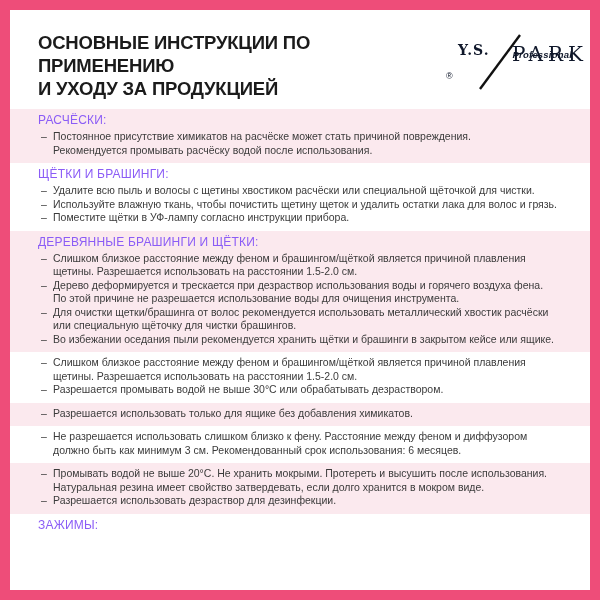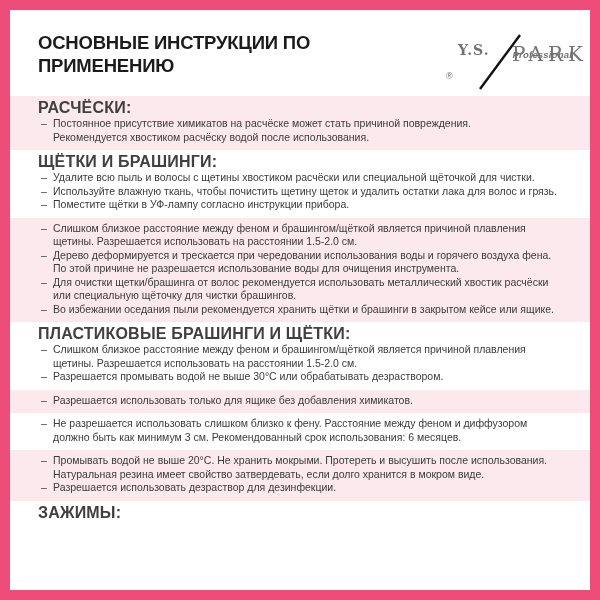--- a/index.html
+++ b/index.html
@@ -19,79 +19,80 @@
     display:flex; justify-content:space-between; align-items:flex-start;
     padding:21px 16px 9px 28px; background:#ffffff;
   }
   .title {
     margin:0; font-size:18.5px; line-height:23px; font-weight:bold;
     color:#1b1b1b; letter-spacing:-0.2px;
   }
   .title span { display:block; }
 
   
-  .logo { position:relative; width:128px; height:52px; flex:none; margin-top:4px; color:#737373; }
+  .logo { position:relative; width:128px; height:52px; flex:none; margin-top:4px; color:#0f172a; }
   .logo .ys {
     position:absolute; left:12px; top:7px;
     font-family:"DejaVu Serif", serif; font-weight:bold; font-size:14px; letter-spacing:1px;
   }
   .logo .park {
     position:absolute; left:66px; top:7px;
     font-family:"DejaVu Serif", serif; font-weight:normal; font-size:20px; letter-spacing:5px;
   }
   .logo .slash { position:absolute; left:0; top:-6px; }
   .logo .prof {
     position:absolute; right:2px; top:14px;
     font-style:italic; font-weight:bold; font-size:9.5px; letter-spacing:0.2px;
   }
   .logo .reg { position:absolute; left:0px; top:36px; font-size:9px; }
 
   
   .band { padding:4px 6px 6px 28px; background:#ffffff; }
   .band.pink { background:#fbe9ee; }
   .sec-title {
-    margin:0 0 2px 0; font-size:16px; line-height:15px; font-weight:bold;
-    color:#404040; letter-spacing:0.2px;
+    margin:0 0 2px 0; font-size:12px; line-height:15px; font-weight:normal;
+    color:#8b5cf6; letter-spacing:0.2px;
   }
   ul.bullets { margin:0; padding:0; list-style:none; }
   ul.bullets li { display:flex; align-items:flex-start; padding-left:3px; }
   .dash { flex:none; width:12px; font-size:10.5px; line-height:13.5px; color:#3b3b3b; }
   .btxt {
     flex:1; font-size:10.5px; line-height:13.5px; color:#3b3b3b;
     white-space:pre-line;
   }
 </style>
 </head>
 <body>
 
 <div class="frame">
   <div class="inner">
 
     <div class="header">
       <h1 class="title">
         <span>ОСНОВНЫЕ ИНСТРУКЦИИ ПО ПРИМЕНЕНИЮ</span>
+        <span>И УХОДУ ЗА ПРОДУКЦИЕЙ</span>
       </h1>
       <div class="logo">
         <svg class="slash" width="128" height="64" viewBox="0 0 128 64">
           <line x1="34" y1="60" x2="74" y2="6" stroke="#111" stroke-width="2.4"></line>
         </svg>
         <span class="ys">Y.S.</span>
         <span class="park">PARK</span>
         <span class="prof">Professional</span>
         <span class="reg">®</span>
       </div>
     </div>
 
     <div class="band pink">
       <h2 class="sec-title">РАСЧЁСКИ:</h2>
       <ul class="bullets">
         <li>
             <span class="dash">–</span>
             <span class="btxt">Постоянное присутствие химикатов на расчёске может стать причиной повреждения.
-Рекомендуется хвостиком расчёску водой после использования.</span>
+Рекомендуется промывать расчёску водой после использования.</span>
           </li>
       </ul>
     </div>
 
     <div class="band">
       <h2 class="sec-title">ЩЁТКИ И БРАШИНГИ:</h2>
       <ul class="bullets">
         <li>
             <span class="dash">–</span>
             <span class="btxt">Удалите всю пыль и волосы с щетины хвостиком расчёски или специальной щёточкой для чистки.</span>
@@ -101,45 +102,45 @@
             <span class="btxt">Используйте влажную ткань, чтобы почистить щетину щеток и удалить остатки лака для волос и грязь.</span>
           </li>
         <li>
             <span class="dash">–</span>
             <span class="btxt">Поместите щётки в УФ-лампу согласно инструкции прибора.</span>
           </li>
       </ul>
     </div>
 
     <div class="band pink">
+      <h2 class="sec-title">ДЕРЕВЯННЫЕ БРАШИНГИ И ЩЁТКИ:</h2>
       <ul class="bullets">
         <li>
             <span class="dash">–</span>
             <span class="btxt">Слишком близкое расстояние между феном и брашингом/щёткой является причиной плавления
 щетины. Разрешается использовать на расстоянии 1.5-2.0 см.</span>
           </li>
         <li>
             <span class="dash">–</span>
-            <span class="btxt">Дерево деформируется и трескается при чередовании использования воды и горячего воздуха фена.
+            <span class="btxt">Дерево деформируется и трескается при дезраствор использования воды и горячего воздуха фена.
 По этой причине не разрешается использование воды для очищения инструмента.</span>
           </li>
         <li>
             <span class="dash">–</span>
             <span class="btxt">Для очистки щетки/брашинга от волос рекомендуется использовать металлический хвостик расчёски
 или специальную щёточку для чистки брашингов.</span>
           </li>
         <li>
             <span class="dash">–</span>
             <span class="btxt">Во избежании оседания пыли рекомендуется хранить щётки и брашинги в закрытом кейсе или ящике.</span>
           </li>
       </ul>
     </div>
 
     <div class="band">
-      <h2 class="sec-title">ПЛАСТИКОВЫЕ БРАШИНГИ И ЩЁТКИ:</h2>
       <ul class="bullets">
         <li>
             <span class="dash">–</span>
             <span class="btxt">Слишком близкое расстояние между феном и брашингом/щёткой является причиной плавления
 щетины. Разрешается использовать на расстоянии 1.5-2.0 см.</span>
           </li>
         <li>
             <span class="dash">–</span>
             <span class="btxt">Разрешается промывать водой не выше 30°C или обрабатывать дезраствором.</span>
           </li>

